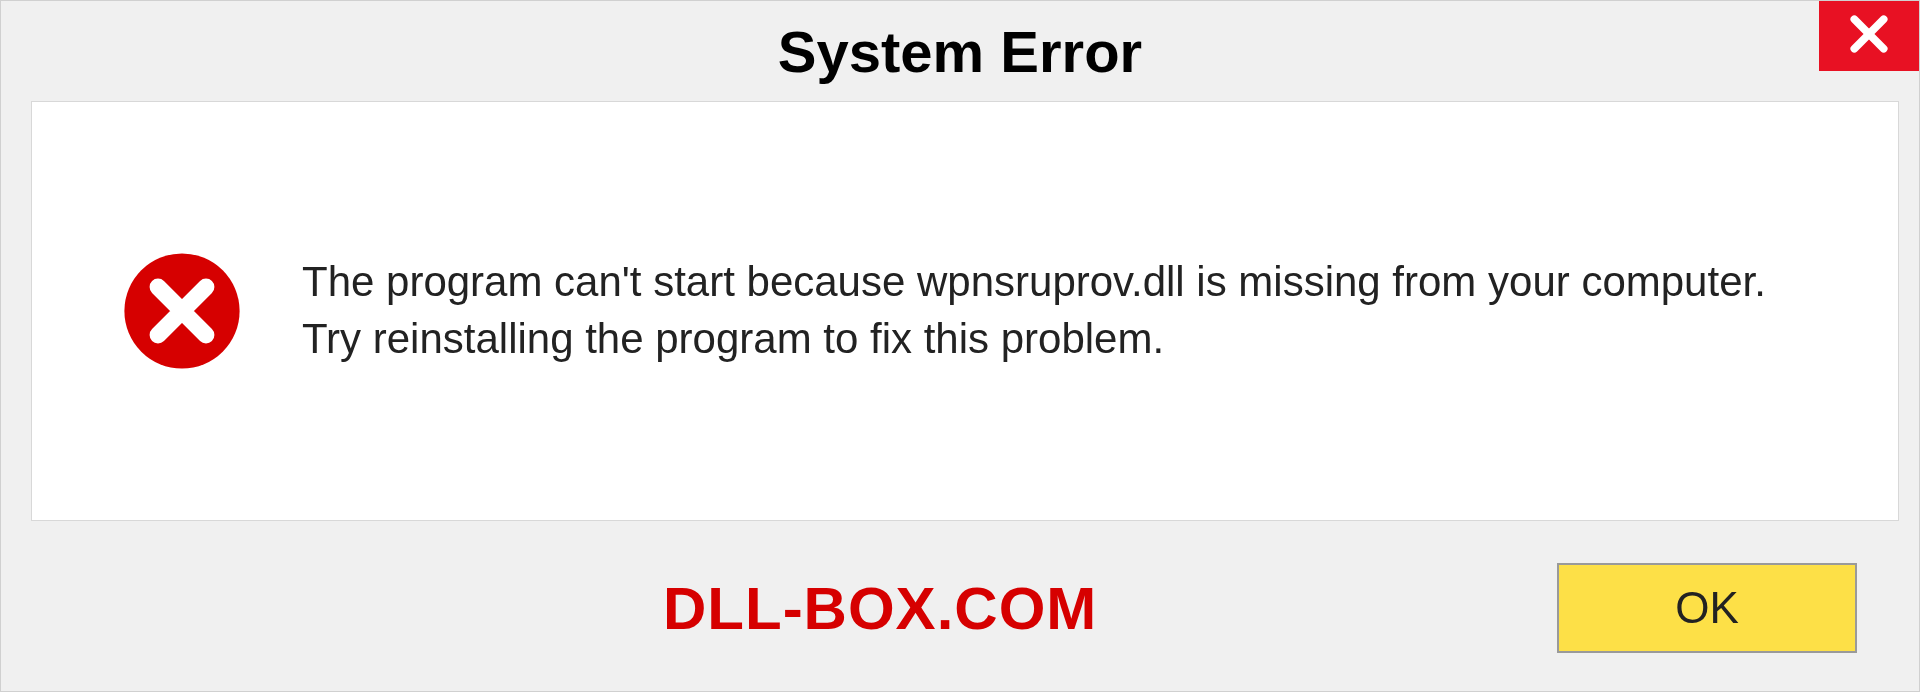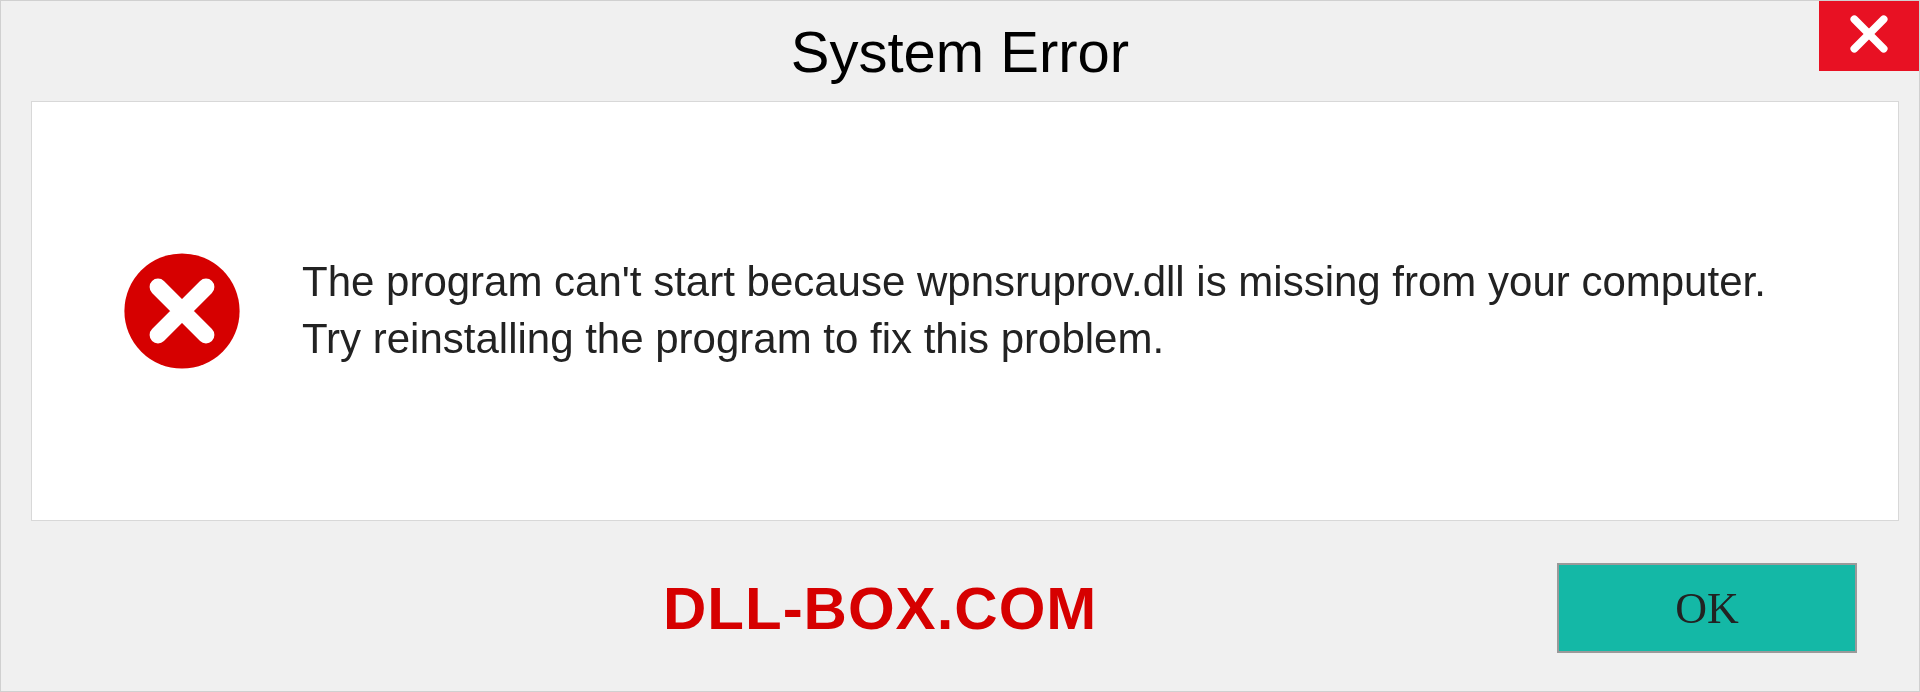--- a/index.html
+++ b/index.html
@@ -25,21 +25,21 @@
     .titlebar {
       height: 100px;
       display: flex;
       align-items: center;
       justify-content: center;
       position: relative;
     }
     .title-text {
       font-size: 58px;
       color: #000;
-      font-weight: 400;
+      font-weight: 700;
     }
     .close-button {
       position: absolute;
       top: 0;
       right: 0;
       width: 100px;
       height: 70px;
       background: #e81123;
       display: flex;
       align-items: center;
@@ -85,29 +85,29 @@
       font-size: 60px;
       font-weight: 800;
       color: #d60000;
       letter-spacing: 1px;
       font-family: Arial, sans-serif;
       margin-left: 600px;
     }
     .ok-button {
       width: 300px;
       height: 90px;
-      background: #14b8a6;
+      background: #fde047;
       border: 2px solid #9a9a9a;
       font-size: 44px;
       color: #222;
       display: flex;
       align-items: center;
       justify-content: center;
       cursor: pointer;
-      font-family: Liberation Serif, serif;
+      font-family: Liberation Sans, sans-serif;
     }
   </style>
 </head>
 <body>
 
 <div class="dialog">
 
   <div class="titlebar">
     <div class="title-text">System Error</div>
     <div class="close-button">

